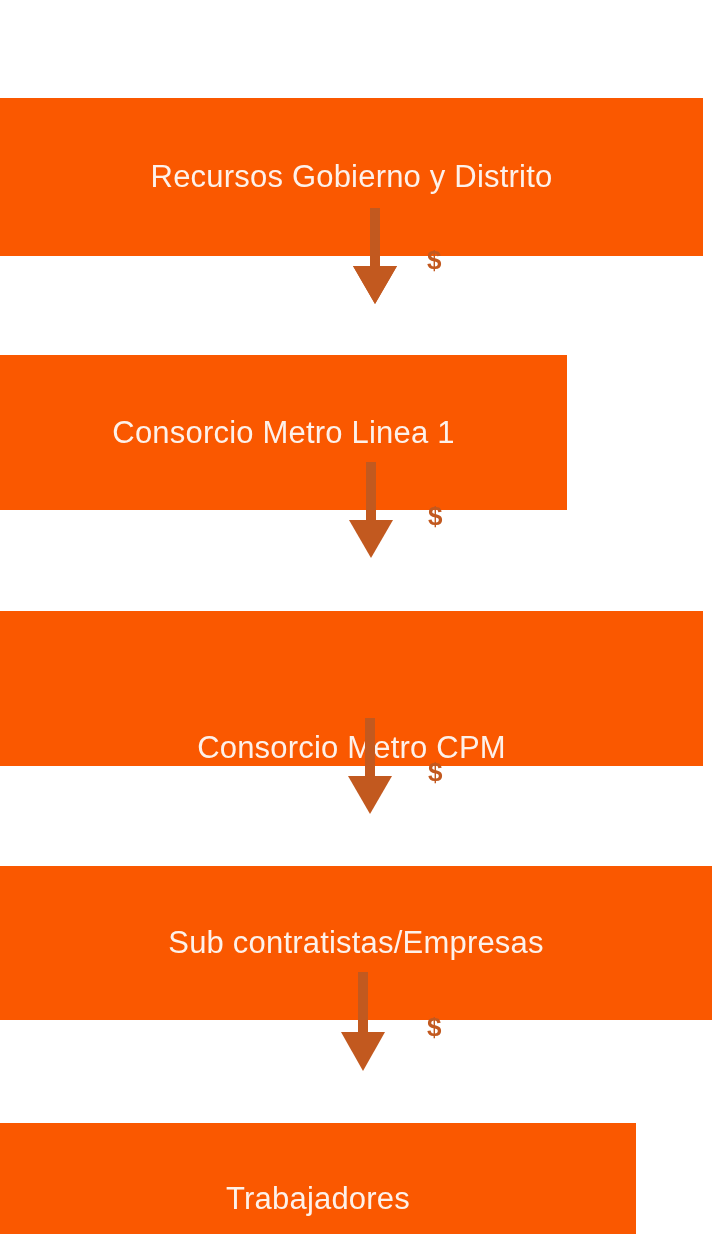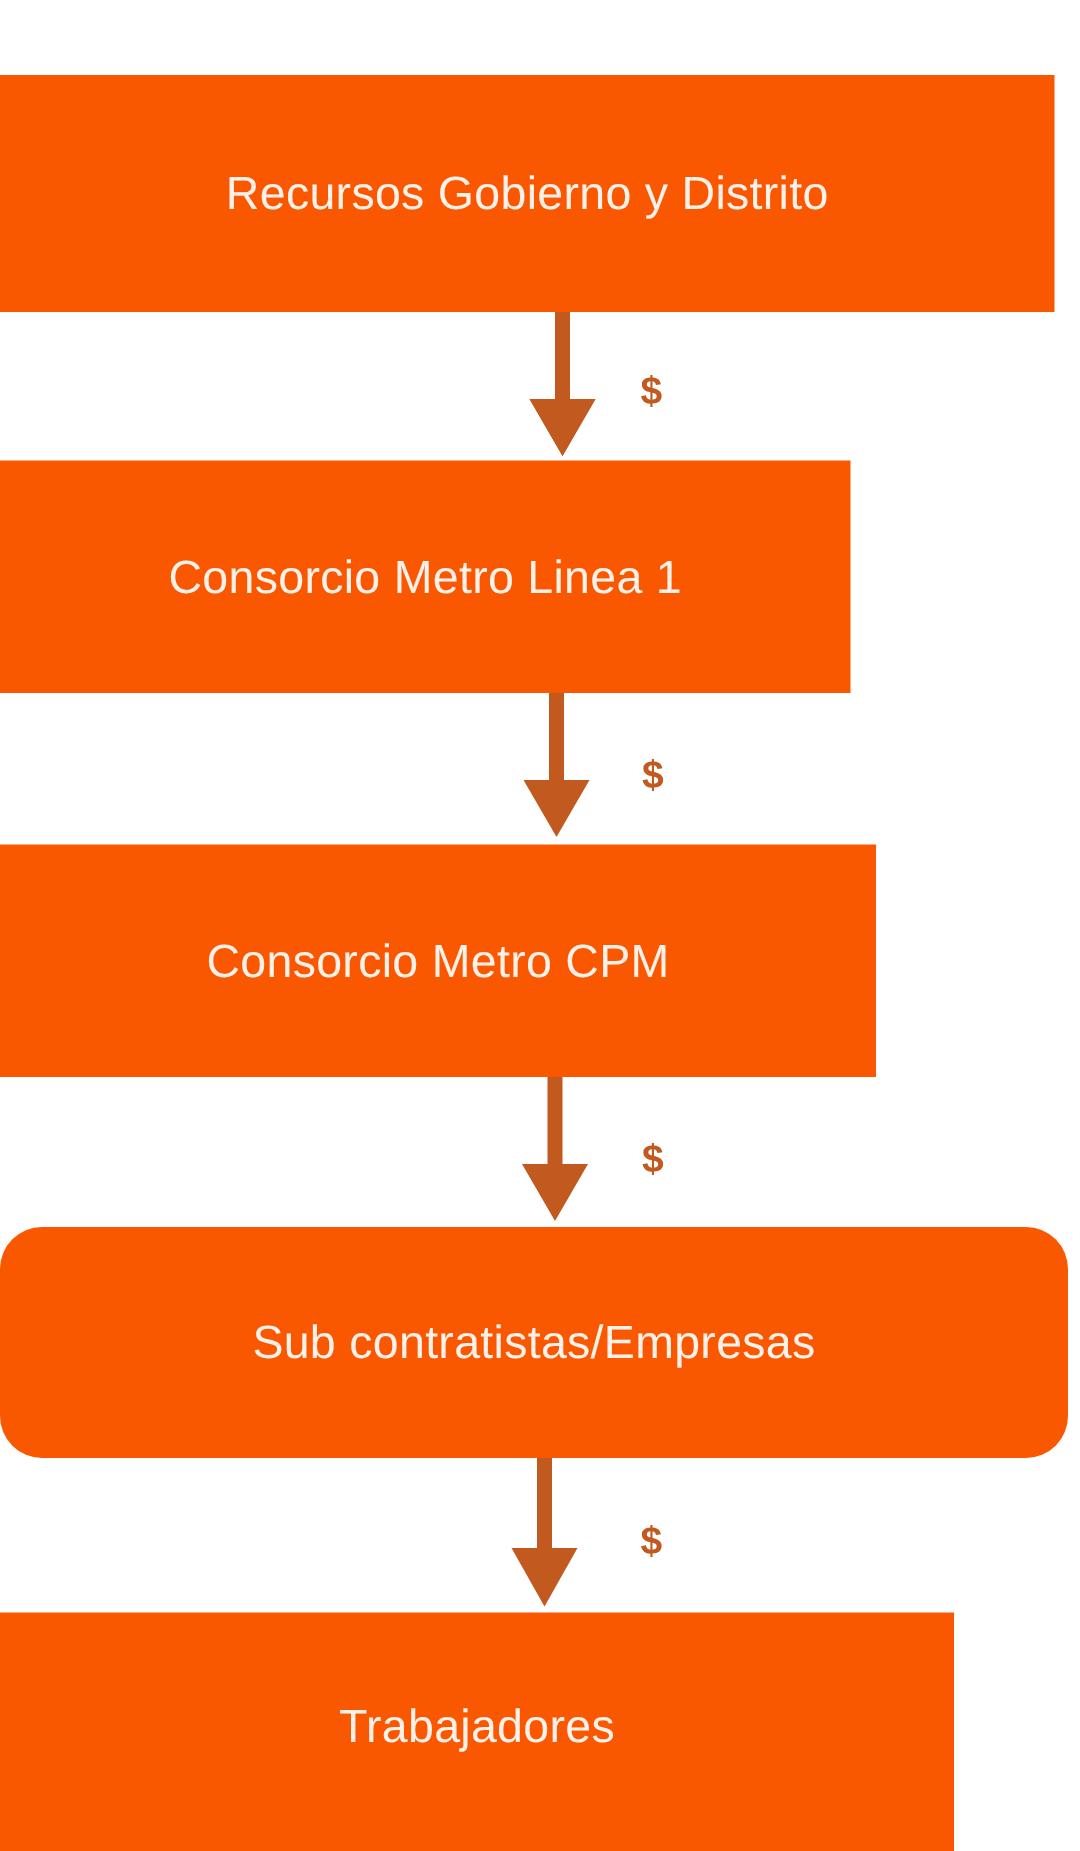--- a/index.html
+++ b/index.html
@@ -25,36 +25,37 @@
 
   
   .node {
     position: absolute;
     left: 0;
     background: #fa5800;
     display: flex;
     align-items: center;
     justify-content: center;
     box-sizing: border-box;
+    margin-top: 48px;
   }
   .node-label {
     color: #fdf1ea;
     font-family: "Liberation Sans", sans-serif;
     font-weight: 400;
     font-size: 31px;
     line-height: 1.2;
     letter-spacing: 0.2px;
     text-align: center;
     white-space: nowrap;
   }
 
   .node-1 { top: 50px;   width: 703px; height: 158px; }
   .node-2 { top: 307px;  width: 567px; height: 155px; }
-  .node-3 { top: 563px;  width: 584px; height: 155px; }
-  .node-4 { top: 818px;  width: 712px; height: 154px; border-radius: 28px; }
+  .node-3 { top: 563px;  width: 703px; height: 155px; align-items: flex-end; }
+  .node-4 { top: 818px;  width: 712px; height: 154px; }
   .node-5 { top: 1075px; width: 636px; height: 159px; }
 
   
   .node-5 .node-label { transform: translateY(-4px); }
 
   
   .connector {
     position: absolute;
     display: block;
   }

